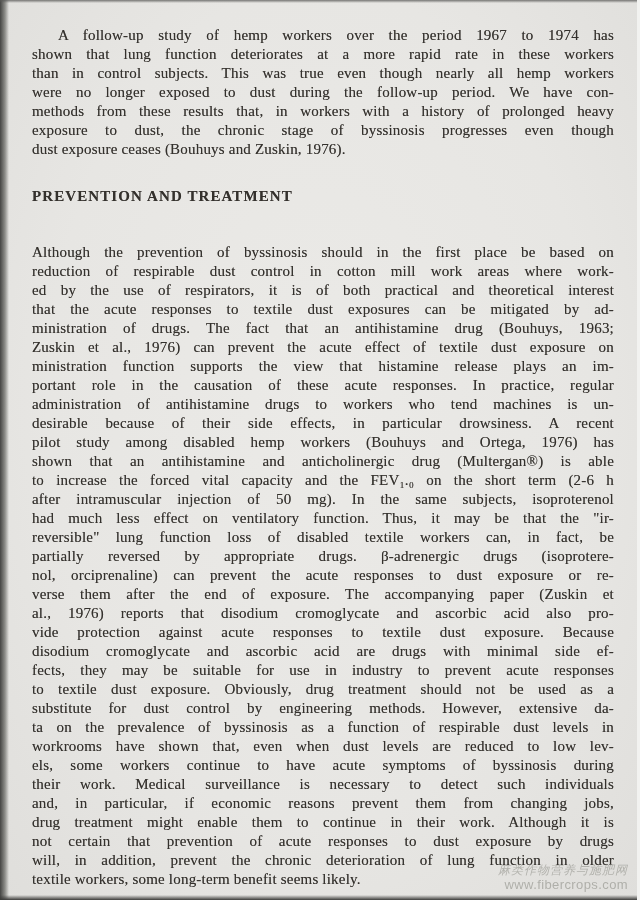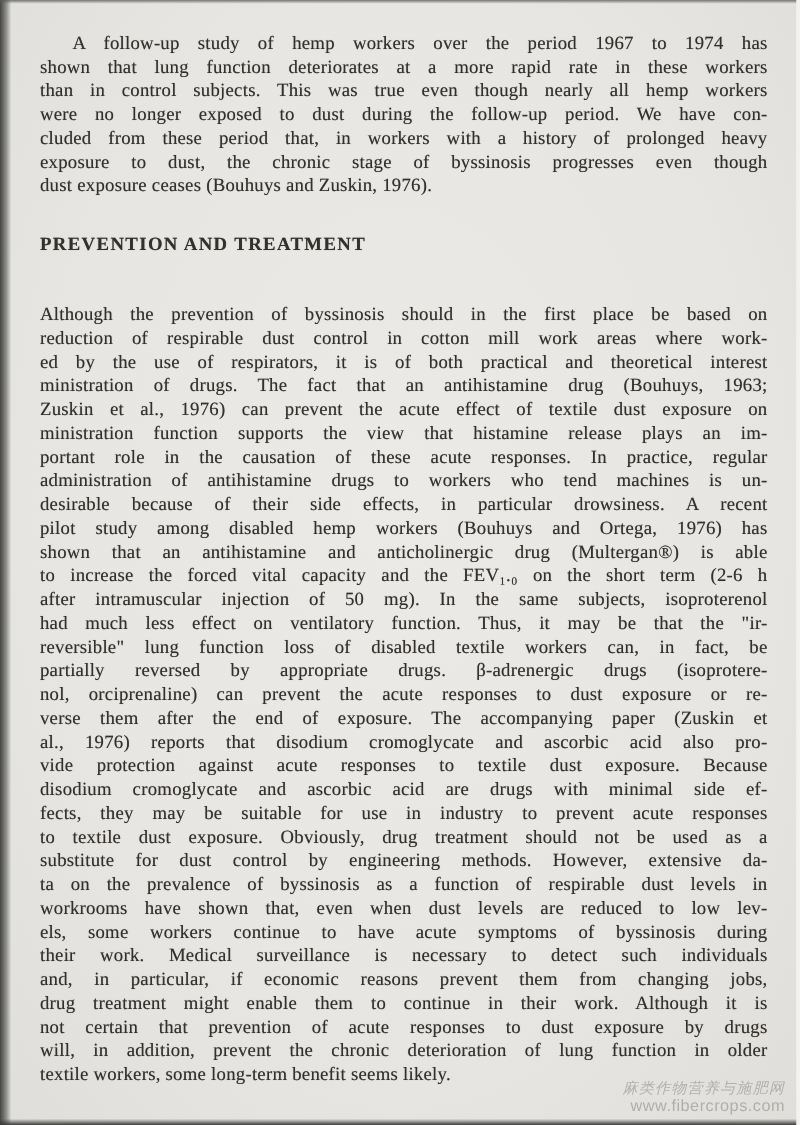--- a/index.html
+++ b/index.html
@@ -92,31 +92,32 @@
 <div class="scan-edge-top"></div>
 <div class="scan-edge-bottom"></div>
 <div class="scan-edge-right"></div>
 
 <div class="content">
   <div class="para para1">
       <div class="line">A follow-up study of hemp workers over the period 1967 to 1974 has</div>
       <div class="line">shown that lung function deteriorates at a more rapid rate in these workers</div>
       <div class="line">than in control subjects. This was true even though nearly all hemp workers</div>
       <div class="line">were no longer exposed to dust during the follow-up period. We have con-</div>
-      <div class="line">cluded from these period that, in workers with a history of prolonged heavy</div>
+      <div class="line">methods from these results that, in workers with a history of prolonged heavy</div>
       <div class="line">exposure to dust, the chronic stage of byssinosis progresses even though</div>
       <div class="line last">dust exposure ceases (Bouhuys and Zuskin, 1976).</div>
     </div>
 
   <h2 class="heading">PREVENTION AND TREATMENT</h2>
 
   <div class="para para2">
       <div class="line">Although the prevention of byssinosis should in the first place be based on</div>
       <div class="line">reduction of respirable dust control in cotton mill work areas where work-</div>
       <div class="line">ed by the use of respirators, it is of both practical and theoretical interest</div>
+      <div class="line">that the acute responses to textile dust exposures can be mitigated by ad-</div>
       <div class="line">ministration of drugs. The fact that an antihistamine drug (Bouhuys, 1963;</div>
       <div class="line">Zuskin et al., 1976) can prevent the acute effect of textile dust exposure on</div>
       <div class="line">ministration function supports the view that histamine release plays an im-</div>
       <div class="line">portant role in the causation of these acute responses. In practice, regular</div>
       <div class="line">administration of antihistamine drugs to workers who tend machines is un-</div>
       <div class="line">desirable because of their side effects, in particular drowsiness. A recent</div>
       <div class="line">pilot study among disabled hemp workers (Bouhuys and Ortega, 1976) has</div>
       <div class="line">shown that an antihistamine and anticholinergic drug (Multergan®) is able</div>
       <div class="line">to increase the forced vital capacity and the FEV₁.₀ on the short term (2-6 h</div>
       <div class="line">after intramuscular injection of 50 mg). In the same subjects, isoproterenol</div>

